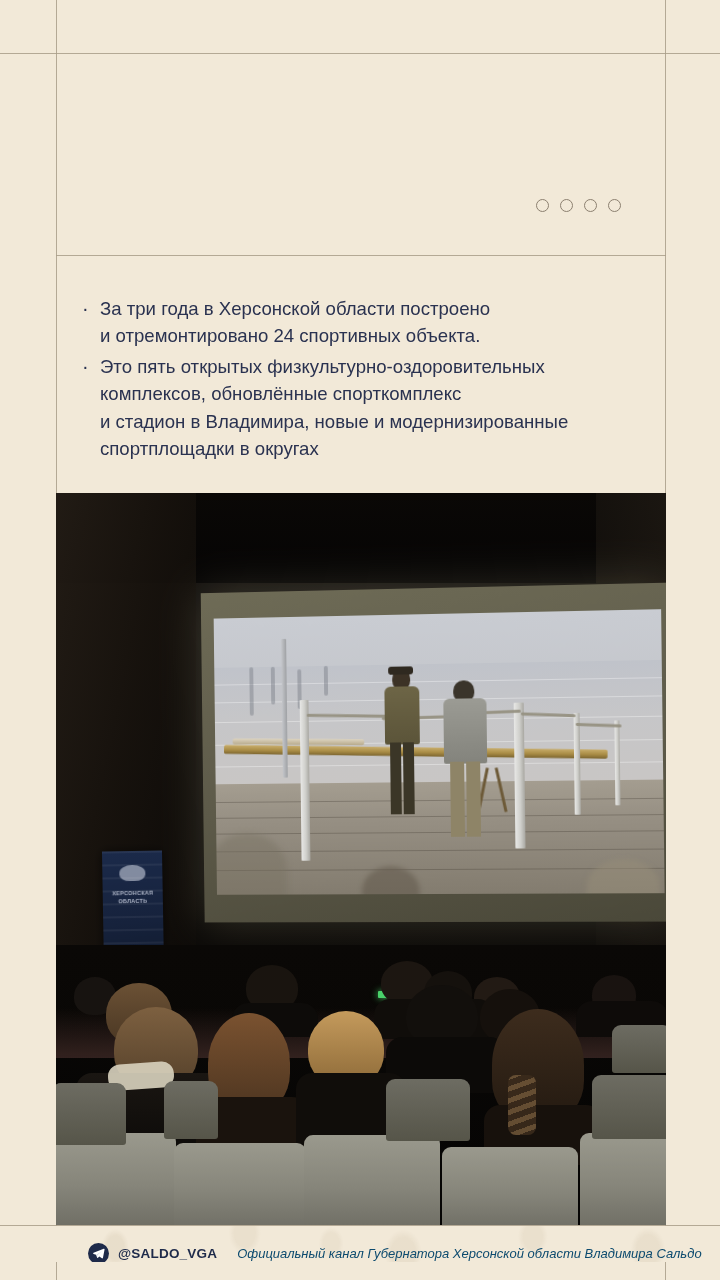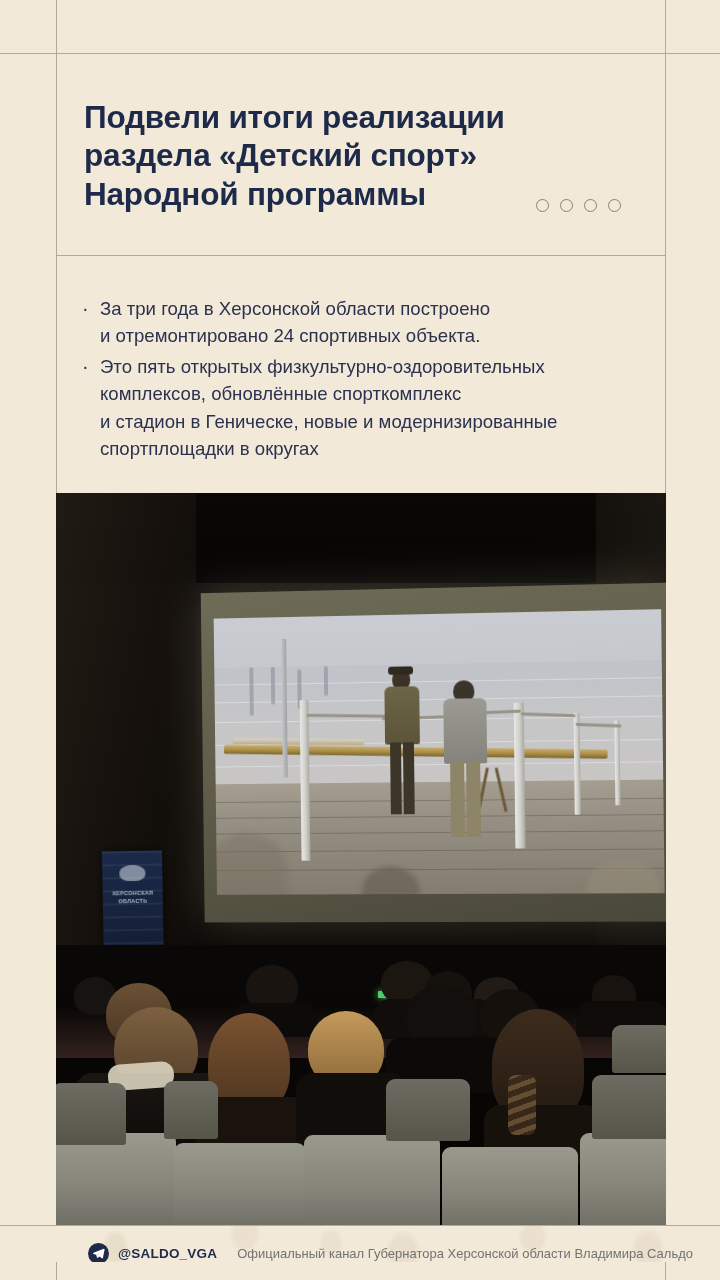--- a/index.html
+++ b/index.html
@@ -355,55 +355,51 @@
   }
   #tg-icon svg { display: block; }
   #tg-handle {
     font-size: 13.5px;
     font-weight: 700;
     color: #1e2a4a;
     letter-spacing: .2px;
   }
   #footer-desc {
     font-size: 13px;
-    color: #737373;
+    color: #0c4a6e;
     margin-left: 11px;
     white-space: nowrap;
+    font-style: italic;
   }
 </style>
 </head>
 <body>
 
 <div id="page">
 
   <div class="rule-h" id="rule-top"></div>
   <div class="rule-h" id="rule-mid"></div>
   <div class="rule-h" id="rule-bottom"></div>
   <div class="rule-v" id="rule-left"></div>
   <div class="rule-v" id="rule-right"></div>
 
-  <div id="title-block">
-    <h1 id="page-title">Подвели итоги реализации
-раздела «Детский спорт»
-Народной программы</h1>
-  </div>
 
   <div id="story-dots">
     <span class="dot"></span>
     <span class="dot"></span>
     <span class="dot"></span>
     <span class="dot"></span>
   </div>
 
   <ul id="bullets">
     <li>За три года в Херсонской области построено
 и отремонтировано 24 спортивных объекта.</li>
     <li>Это пять открытых физкультурно-оздоровительных
 комплексов, обновлённые спорткомплекс
-и стадион в Геническе, новые и модернизированные
+и стадион в Владимира, новые и модернизированные
 спортплощадки в округах</li>
   </ul>
 
   <div id="photo">
     <div id="hall-bg"></div>
     <div id="ceiling-band"></div>
     <div id="wall-left"></div>
     <div id="wall-right"></div>
 
     <div id="screen-frame">

